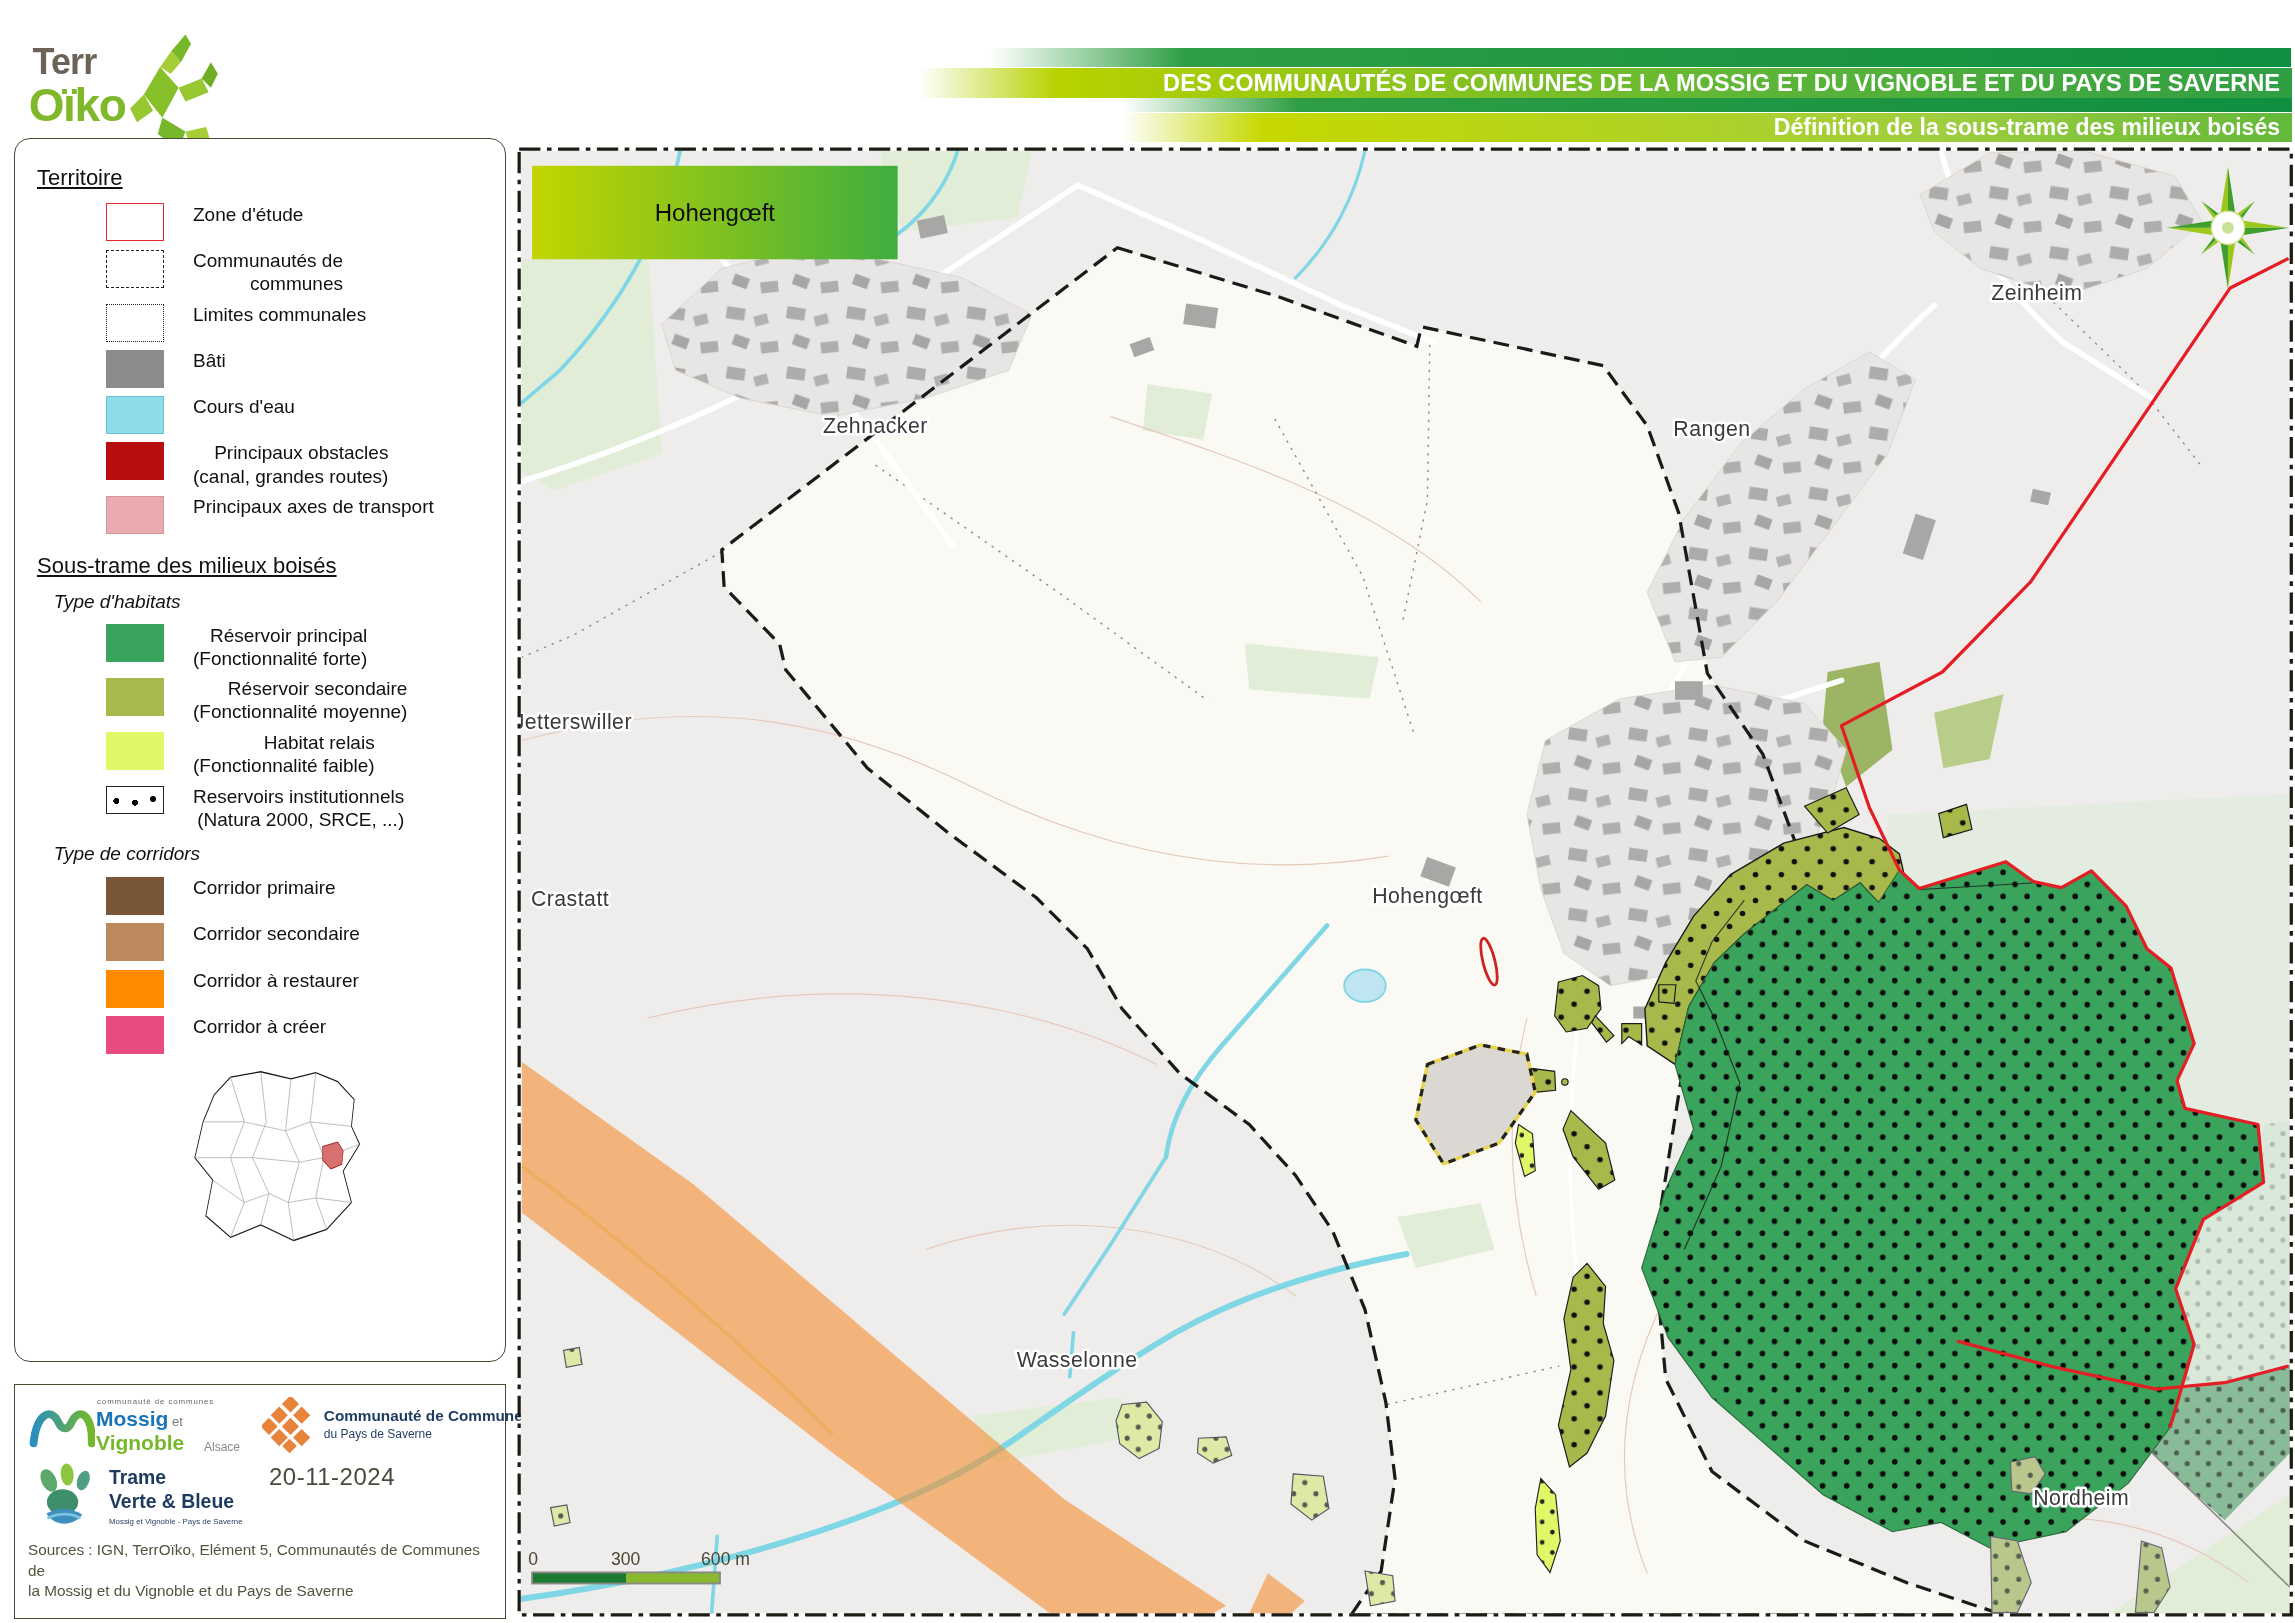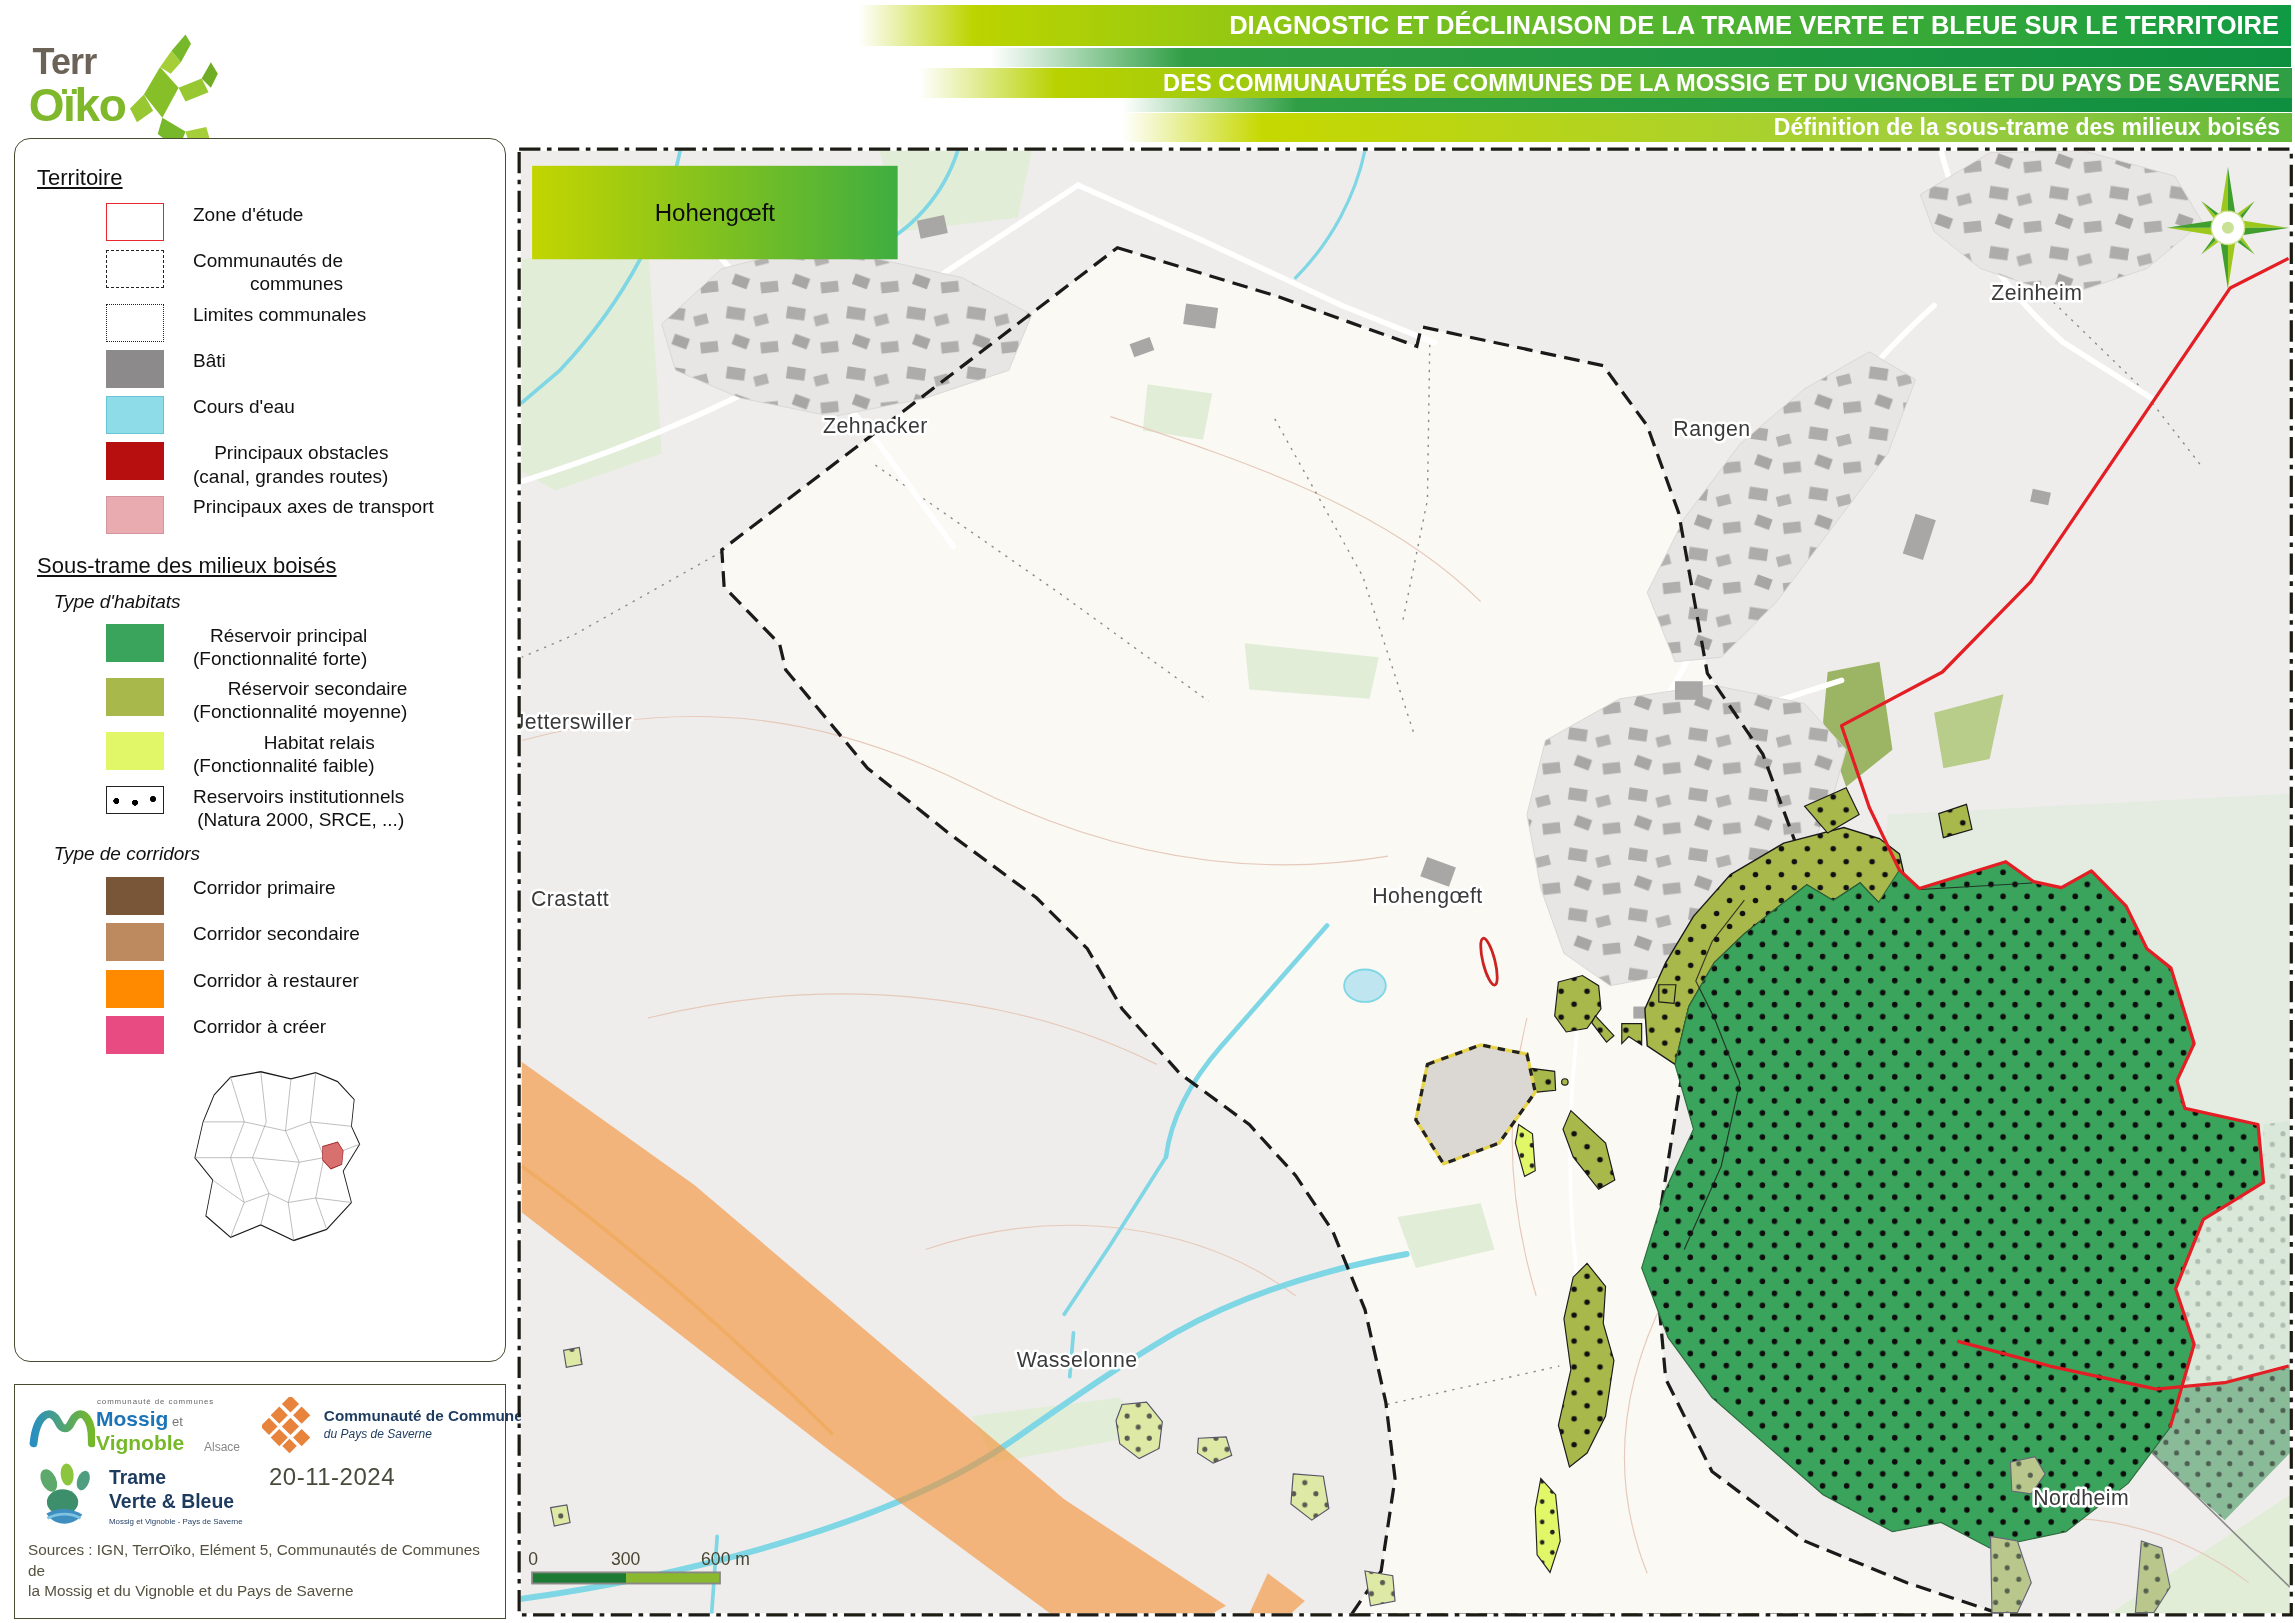--- a/index.html
+++ b/index.html
@@ -61,21 +61,21 @@
   .saverne{position:relative;width:231px;height:56px;margin-left:3.7px;}
   .tvb{position:relative;width:199px;height:69px;}
   .datebox{font-size:24px;color:#4a4a3c;margin-left:42px;letter-spacing:0.5px;}
   .sources{font-size:15.3px;color:#55523f;line-height:1.35;margin-top:8px;}
   .mossig .t1{position:absolute;left:69px;top:0px;font-size:7.9px;color:#666;letter-spacing:0.9px;}
   .mossig .t2{position:absolute;left:68px;top:10.2px;font-size:21px;font-weight:bold;color:#1c74b8;}
   .mossig .t2 i{font-style:normal;font-size:13px;color:#777;font-weight:400;}
   .mossig .t2 b{color:#76b82a;}
   .mossig .t3{position:absolute;left:176px;top:43px;font-size:12px;color:#888;}
   .saverne .s1{position:absolute;left:62px;top:10.2px;font-size:15.3px;font-weight:bold;color:#1d3a5f;white-space:nowrap;}
-  .saverne .s2{position:absolute;left:62px;top:30px;font-size:12px;color:#1d3a5f;font-style:italic;}
+  .saverne .s2{position:absolute;left:62px;top:30px;font-size:12px;color:#1d3a5f;}
   .tvb .v1{position:absolute;left:81px;top:2.8px;font-size:19.4px;font-weight:bold;color:#1d3a5f;}
   .tvb .v2{position:absolute;left:81px;top:27px;font-size:19.4px;font-weight:bold;color:#1d3a5f;white-space:nowrap;}
   .tvb .v3{position:absolute;left:81px;top:54px;font-size:7.9px;color:#1d3a5f;white-space:nowrap;}
   
   .mapsvg{position:absolute;left:0;top:0;}
   .mlabel{font:500 46px "Liberation Sans","DejaVu Sans",sans-serif;fill:#3a3a3a;stroke:#ffffff;stroke-width:11px;
           paint-order:stroke;stroke-linejoin:round;letter-spacing:1px;}
   .slabel{font:400 38px "Liberation Sans",sans-serif;fill:#474733;}
   .tbox{font:500 52px "Liberation Sans",sans-serif;fill:#0d0d0d;}
 </style>
@@ -92,21 +92,20 @@
       <polygon points="95,95 120,60 140,85 118,110" fill="#a6ce39"></polygon>
       <polygon points="120,60 150,25 162,45 140,85" fill="#76b82a"></polygon>
       <polygon points="135,140 185,120 200,150 150,170" fill="#97c832"></polygon>
       <polygon points="185,120 205,85 220,110 205,140" fill="#6fae24"></polygon>
       <polygon points="100,205 150,235 135,275 90,240" fill="#76b82a"></polygon>
       <polygon points="150,235 195,225 205,260 160,270" fill="#a6ce39"></polygon>
       <polygon points="60,155 30,185 45,215 80,190" fill="#97c832"></polygon>
     </svg>
   </div>
 
-  <div class="bar bar1">DIAGNOSTIC ET DÉCLINAISON DE LA TRAME VERTE ET BLEUE SUR LE TERRITOIRE</div>
   <div class="stripeA"></div>
   <div class="bar bar2">DES COMMUNAUTÉS DE COMMUNES DE LA MOSSIG ET DU VIGNOBLE ET DU PAYS DE SAVERNE</div>
   <div class="stripeB"></div>
   <div class="bar bar3">Définition de la sous-trame des milieux boisés</div>
 
   <div class="lbox lbox1">
     <div class="lh2">Territoire</div>
 
     <div class="lrow">
       <div class="sw sw-zone"></div>

